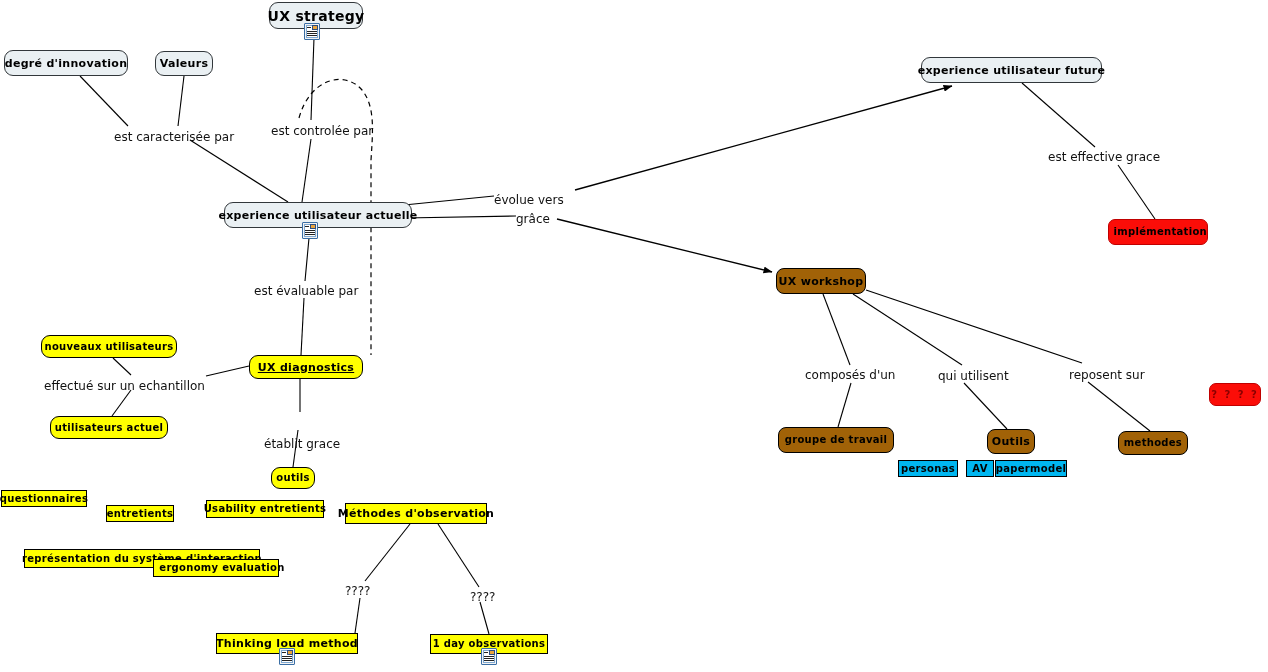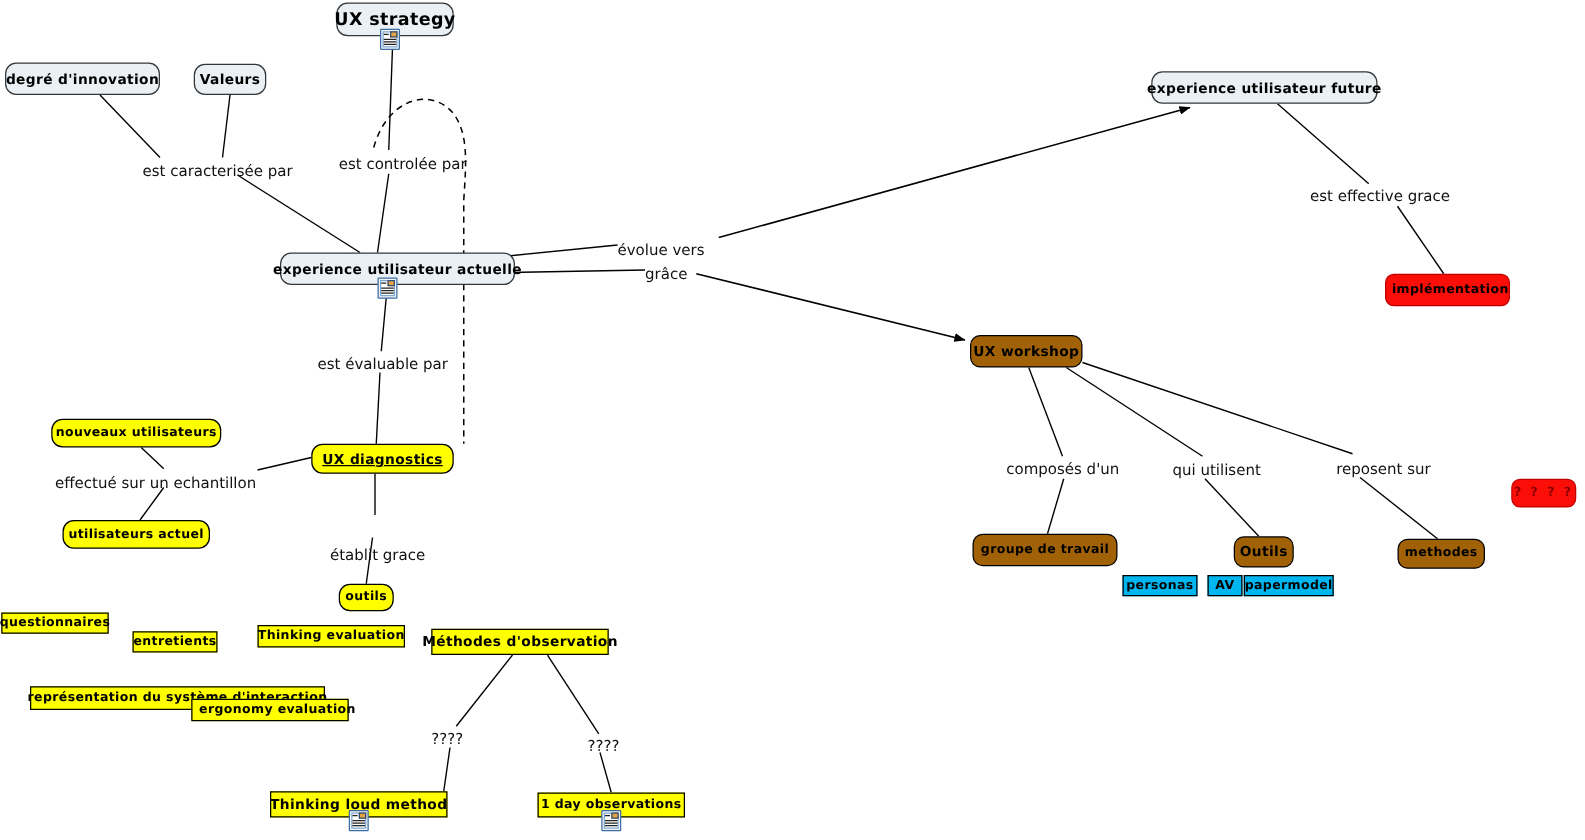--- a/index.html
+++ b/index.html
@@ -242,21 +242,21 @@
       <div class="node style-yellow-round" style="left: 271px; top: 467px; width: 44px; height: 22px; font-size: 10px;">
         <span>outils</span>
       </div>
       <div class="node style-yellow-square" style="left: 1px; top: 490px; width: 86px; height: 17px; font-size: 10px;">
         <span>questionnaires</span>
       </div>
       <div class="node style-yellow-square" style="left: 106px; top: 505px; width: 68px; height: 17px; font-size: 10px;">
         <span>entretients</span>
       </div>
       <div class="node style-yellow-square" style="left: 206px; top: 500px; width: 118px; height: 18px; font-size: 10px;">
-        <span>Thinking  evaluation</span>
+        <span>Usability  entretients</span>
       </div>
       <div class="node style-yellow-square" style="left: 345px; top: 503px; width: 142px; height: 21px; font-size: 11px;">
         <span>Méthodes  d'observation</span>
       </div>
       <div class="node style-yellow-square" style="left: 24px; top: 549px; width: 236px; height: 19px; font-size: 10px;">
         <span>représentation  du  système  d'interaction</span>
       </div>
       <div class="node style-yellow-square" style="left: 153px; top: 559px; width: 126px; height: 18px; font-size: 10px; padding-left: 12px;">
         <span>ergonomy  evaluation</span>
       </div>

